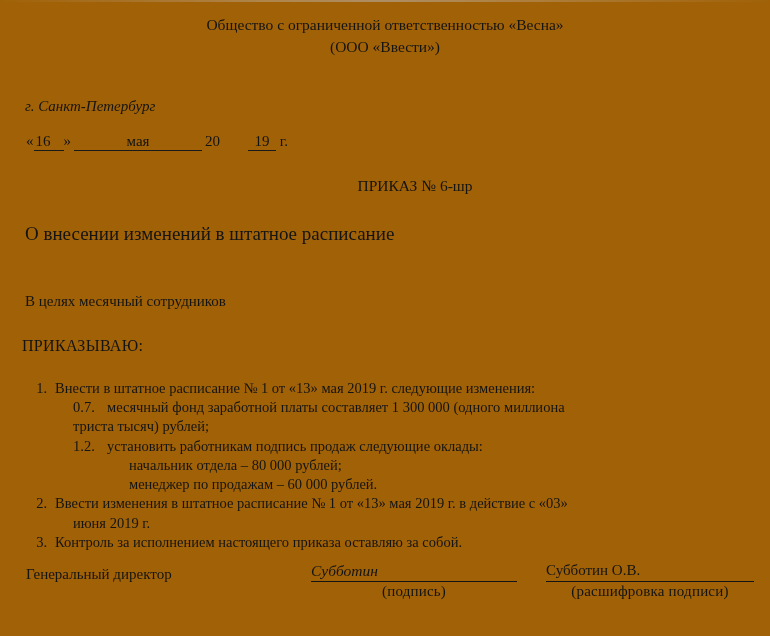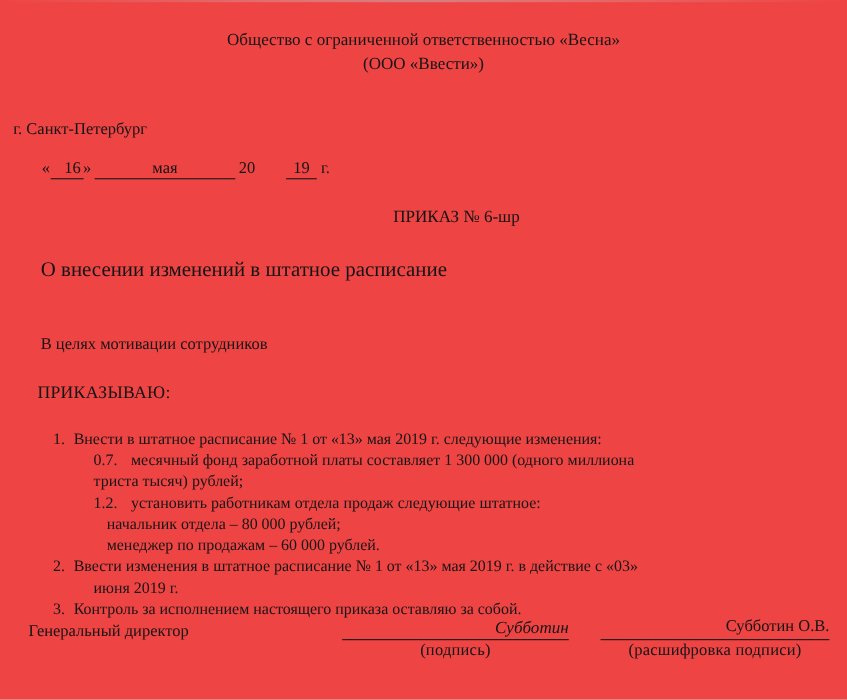--- a/index.html
+++ b/index.html
@@ -13,22 +13,22 @@
     font-family: "Liberation Serif", "DejaVu Serif", serif;
     color: #141414;
     position: relative;
     overflow: hidden;
   }
   .page {
     position: relative;
     width: 770px;
     height: 636px;
     box-sizing: border-box;
-    padding: 12px;
-    background: #ef4444;
+    padding: 0;
+    background: #a16207;
   }
   .top-edge {
     position: absolute;
     top: 0; left: 0; right: 0;
     height: 2px;
     background: linear-gradient(to right,
        rgba(255,255,255,0) 0%,
        rgba(200,200,205,0.35) 35%,
        rgba(185,185,192,0.5) 50%,
        rgba(205,205,210,0.3) 65%,
@@ -40,32 +40,34 @@
     text-align: center;
     padding-top: 14px;
     font-size: 15.5px;
     line-height: 1.42;
   }
   .org-line { display: block; }
 
   
   .city {
     margin-top: 40px;
-    font-size: 15px;
+    margin-left: 25px;
+    font-size: 15px;
+    font-style: italic;
   }
   .dateline {
     margin-top: 18px;
     margin-left: 26px;
     font-size: 15px;
     white-space: nowrap;
   }
   .dateline .u-day {
     display: inline-block;
     min-width: 26px;
-    text-align: right;
+    text-align: left;
     border-bottom: 1px solid #1a1a1a;
     padding: 0 2px;
     line-height: 1.05;
   }
   .dateline .u-month {
     display: inline-block;
     width: 128px;
     text-align: center;
     border-bottom: 1px solid #1a1a1a;
     line-height: 1.05;
@@ -145,21 +147,21 @@
   .lvl2 > .txt {
     flex: 1 1 auto;
     text-align: justify;
     text-justify: inter-word;
   }
   .lvl2.no-just > .txt { text-align: left; }
   .cont {
     margin-left: 48px;
   }
   .lvl3 {
-    margin-left: 60px;
+    margin-left: 104px;
   }
 
   
   .sig-block {
     position: absolute;
     left: 0;
     right: 0;
     bottom: 24px;
     height: 52px;
   }
@@ -169,21 +171,21 @@
     top: 6px;
     font-size: 15px;
   }
   .sig-col {
     position: absolute;
     top: 0;
   }
   .sig-col.signature { left: 311px; width: 206px; }
   .sig-col.decode    { left: 546px; width: 208px; font-family: Liberation Serif, serif; }
   .sig-value {
-    text-align: right;
+    text-align: left;
     font-size: 15px;
     height: 21px;
     line-height: 21px;
     white-space: nowrap;
   }
   .sig-value.hand {
     font-style: italic;
     font-size: 15.5px;
   }
   .sig-rule {
@@ -213,41 +215,41 @@
   <div class="city">г. Санкт-Петербург</div>
 
   <div class="dateline">
     <span>«</span><span class="u-day">16</span><span>»</span><span class="u-month">мая</span><span>20</span><span class="u-year">19</span>&nbsp;<span>г.</span>
   </div>
 
   <div class="order-no">ПРИКАЗ № 6-шр</div>
 
   <div class="subject">О внесении изменений в штатное расписание</div>
 
-  <div class="preamble">В целях мотивации сотрудников</div>
+  <div class="preamble">В целях месячный сотрудников</div>
 
   <div class="command">ПРИКАЗЫВАЮ:</div>
 
   <div class="body-list">
 
     <div class="lvl1">
       <span class="marker">1.</span>
       <span class="txt">Внести в штатное расписание № 1 от «13» мая 2019 г. следующие изменения:</span>
     </div>
 
     <div class="lvl2">
       <span class="marker">0.7.</span>
       <span class="txt">месячный фонд заработной платы составляет 1 300 000 (одного миллиона</span>
     </div>
 
     <div class="cont">триста тысяч) рублей;</div>
 
     <div class="lvl2 no-just">
       <span class="marker">1.2.</span>
-      <span class="txt">установить работникам отдела продаж следующие штатное:</span>
+      <span class="txt">установить работникам подпись продаж следующие оклады:</span>
     </div>
 
     <div class="lvl3">начальник отдела – 80 000 рублей;</div>
 
     <div class="lvl3">менеджер по продажам – 60 000 рублей.</div>
 
     <div class="lvl1">
       <span class="marker">2.</span>
       <span class="txt">Ввести изменения в штатное расписание № 1 от «13» мая 2019 г. в действие с «03»</span>
     </div>

